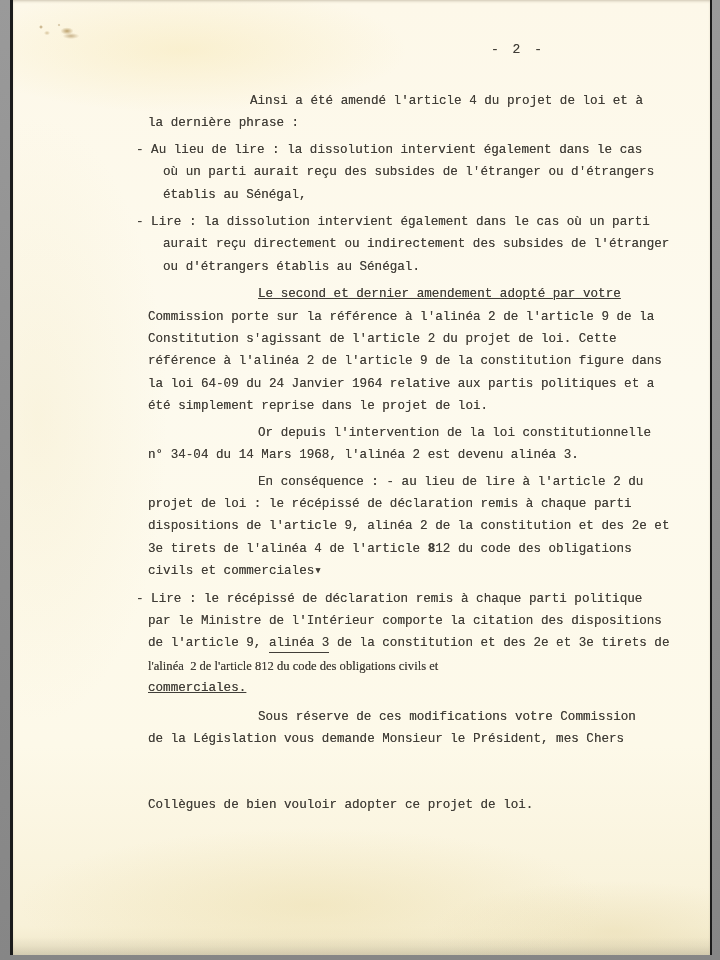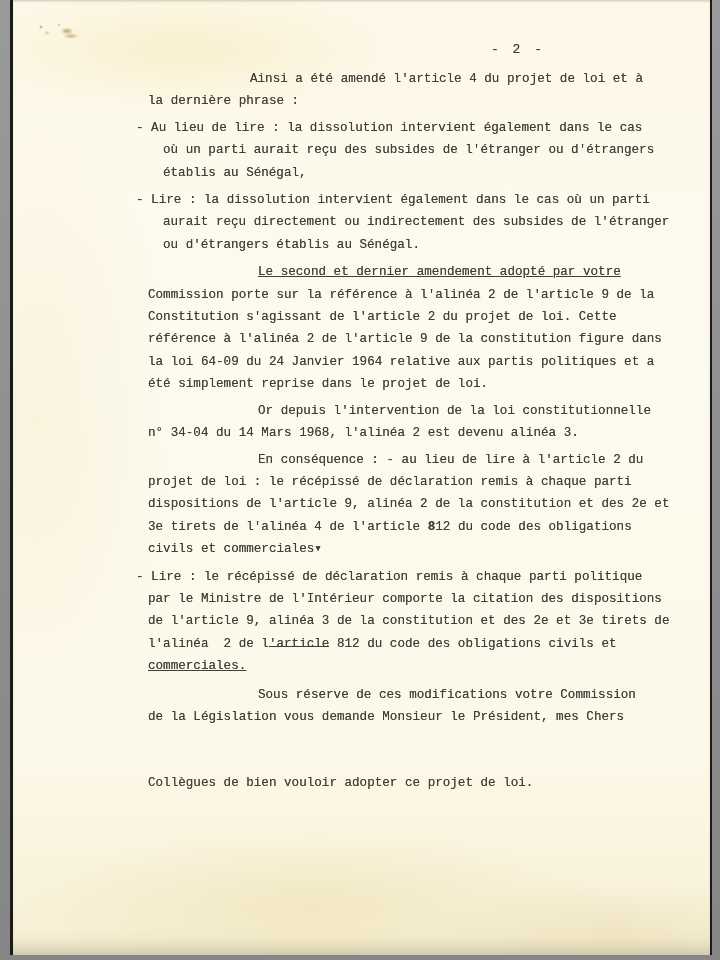--- a/index.html
+++ b/index.html
@@ -55,31 +55,31 @@
     top: 42px;
     font-size: 13px;
     letter-spacing: 3px;
     color: var(--ink);
     white-space: pre;
     text-shadow: 0 0 0.6px rgba(62,58,50,0.75);
   }
   .content {
     position: absolute;
     left: 123px;
-    top: 68px;
+    top: 90px;
     width: 545px;
     color: var(--ink);
     font-size: 12.6px;
     line-height: 22.4px;
     text-shadow: 0 0 0.6px rgba(62,58,50,0.7);
   }
   .line { white-space: pre; }
   .line .u {
     border-bottom: 1px solid currentColor;
-    padding-bottom: 18px;
+    padding-bottom: 2px;
   }
   .line .b { font-weight: bold; }
   .bottom-curl {
     position: absolute;
     left: 0;
     right: 0;
     bottom: 0;
     height: 30px;
     background:
       radial-gradient(ellipse 65% 170% at 50% 240%, rgba(125,120,105,0.35), transparent 62%),
@@ -111,21 +111,21 @@
         <div class="line" style="margin-left: 122px; margin-top: 4px;"><span>Or depuis l'intervention de la loi constitutionnelle</span></div>
         <div class="line" style="margin-left: 12px;"><span>n° 34-04 du 14 Mars 1968, l'alinéa 2 est devenu alinéa 3.</span></div>
         <div class="line" style="margin-left: 122px; margin-top: 4px;"><span>En conséquence : - au lieu de lire à l'article 2 du</span></div>
         <div class="line" style="margin-left: 12px;"><span>projet de loi : le récépissé de déclaration remis à chaque parti</span></div>
         <div class="line" style="margin-left: 12px;"><span>dispositions de l'article 9, alinéa 2 de la constitution et des 2e et</span></div>
         <div class="line" style="margin-left: 12px;"><span>3e tirets de l'alinéa 4 de l'article </span><span class="b">8</span><span>12 du code des obligations</span></div>
         <div class="line" style="margin-left: 12px;"><span>civils et commerciales▾</span></div>
         <div class="line" style="margin-left: 0px; margin-top: 5px;"><span>- Lire : le récépissé de déclaration remis à chaque parti politique</span></div>
         <div class="line" style="margin-left: 12px;"><span>par le Ministre de l'Intérieur comporte la citation des dispositions</span></div>
         <div class="line" style="margin-left: 12px;"><span>de l'article 9, </span><span class="u">alinéa 3</span><span> de la constitution et des 2e et 3e tirets de</span></div>
-        <div class="line" style="margin-left: 12px;"><span>l'alinéa  2 de l'article 812 du code des obligations civils et</span></div>
+        <div class="line" style="margin-left: 12px; font-family: Liberation Serif, serif;"><span>l'alinéa  2 de l'article 812 du code des obligations civils et</span></div>
         <div class="line" style="margin-left: 12px; text-decoration: underline;"><span>commerciales.</span></div>
         <div class="line" style="margin-left: 122px; margin-top: 6px;"><span>Sous réserve de ces modifications votre Commission</span></div>
         <div class="line" style="margin-left: 12px;"><span>de la Législation vous demande Monsieur le Président, mes Chers</span></div>
         <div class="line" style="margin-left: 12px; margin-top: 44px;"><span>Collègues de bien vouloir adopter ce projet de loi.</span></div>
       </div>
     <div class="bottom-curl"></div>
   </div>
 </div>
 
 </body></html>

